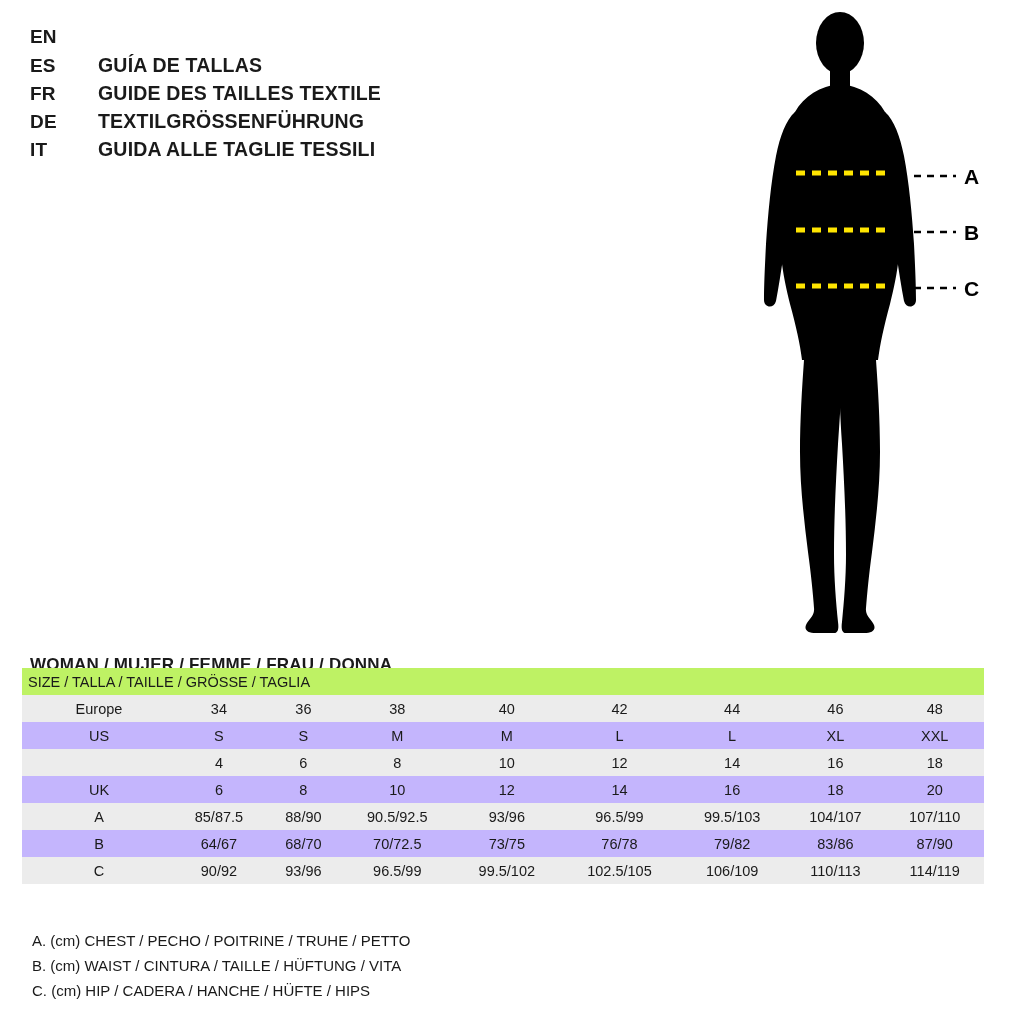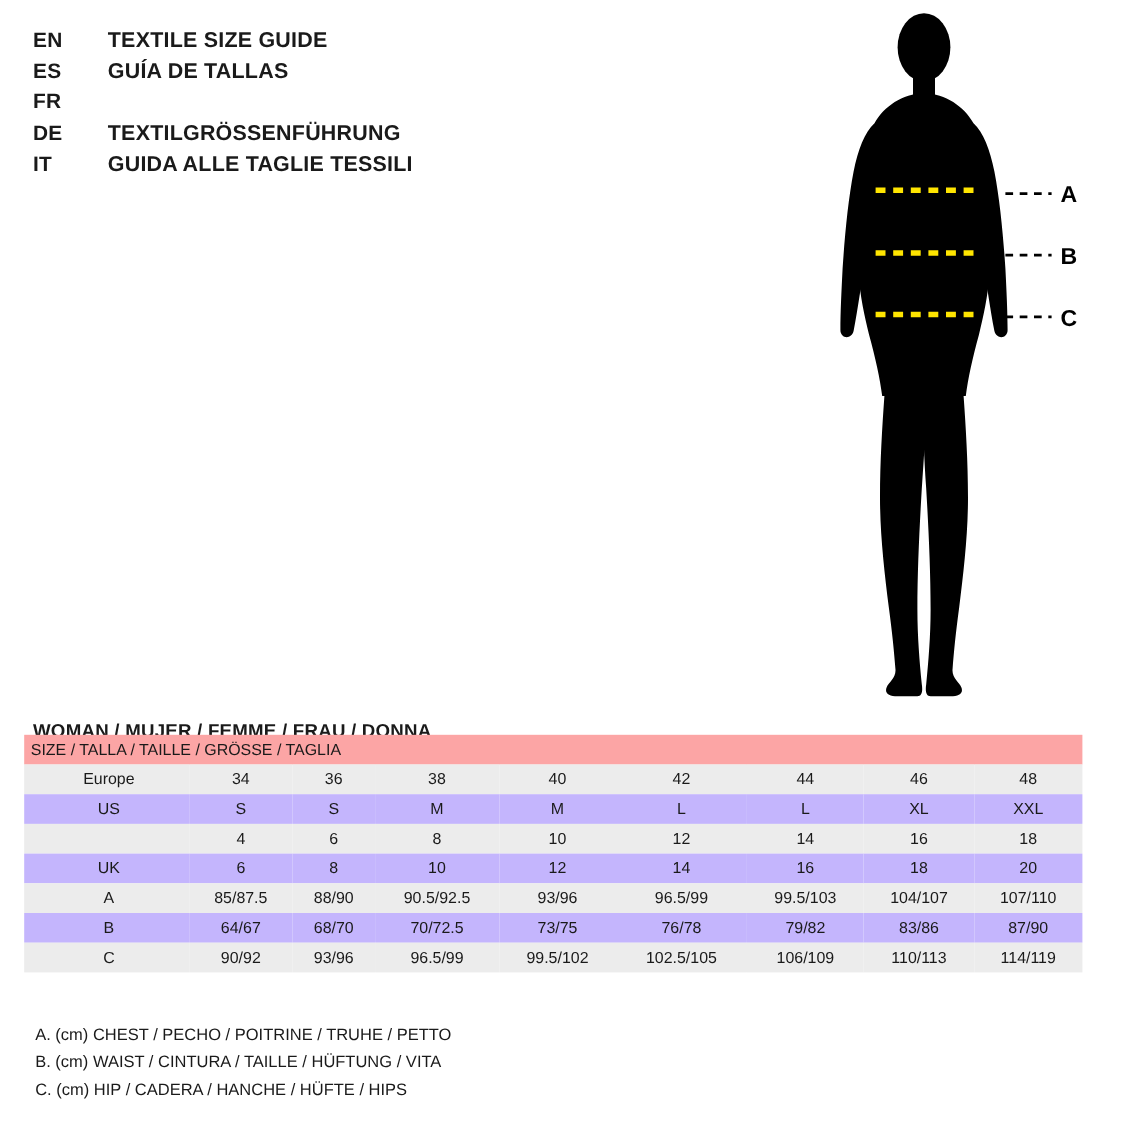--- a/index.html
+++ b/index.html
@@ -77,21 +77,21 @@
     font-weight: normal;
     height: 27px;
     vertical-align: middle;
   }
   .size-table .rowhead {
     text-align: center;
     padding-left: 10px;
     width: 150px;
   }
   .row-head-band td {
-    background: #fca5a5;
+    background: #bef264;
     text-align: left;
     font-size: 14.5px;
     height: 27px;
   }
   .row-alt td { background: #ececec; }
   .row-plain td { background: #c4b5fd; }
 
   
   .legend {
     position: absolute;
@@ -103,28 +103,28 @@
   .legend div { white-space: nowrap; }
 </style>
 </head>
 <body>
 
 <div class="page">
 
   <div class="lang-block">
     <div class="lang-row">
       <span class="lang-code">EN</span>
-      <span class="lang-title">TEXTILE SIZE GUIDE</span>
     </div>
     <div class="lang-row">
       <span class="lang-code">ES</span>
       <span class="lang-title">GUÍA DE TALLAS</span>
     </div>
     <div class="lang-row">
       <span class="lang-code">FR</span>
+      <span class="lang-title">GUIDE DES TAILLES TEXTILE</span>
     </div>
     <div class="lang-row">
       <span class="lang-code">DE</span>
       <span class="lang-title">TEXTILGRÖSSENFÜHRUNG</span>
     </div>
     <div class="lang-row">
       <span class="lang-code">IT</span>
       <span class="lang-title">GUIDA ALLE TAGLIE TESSILI</span>
     </div>
   </div>

